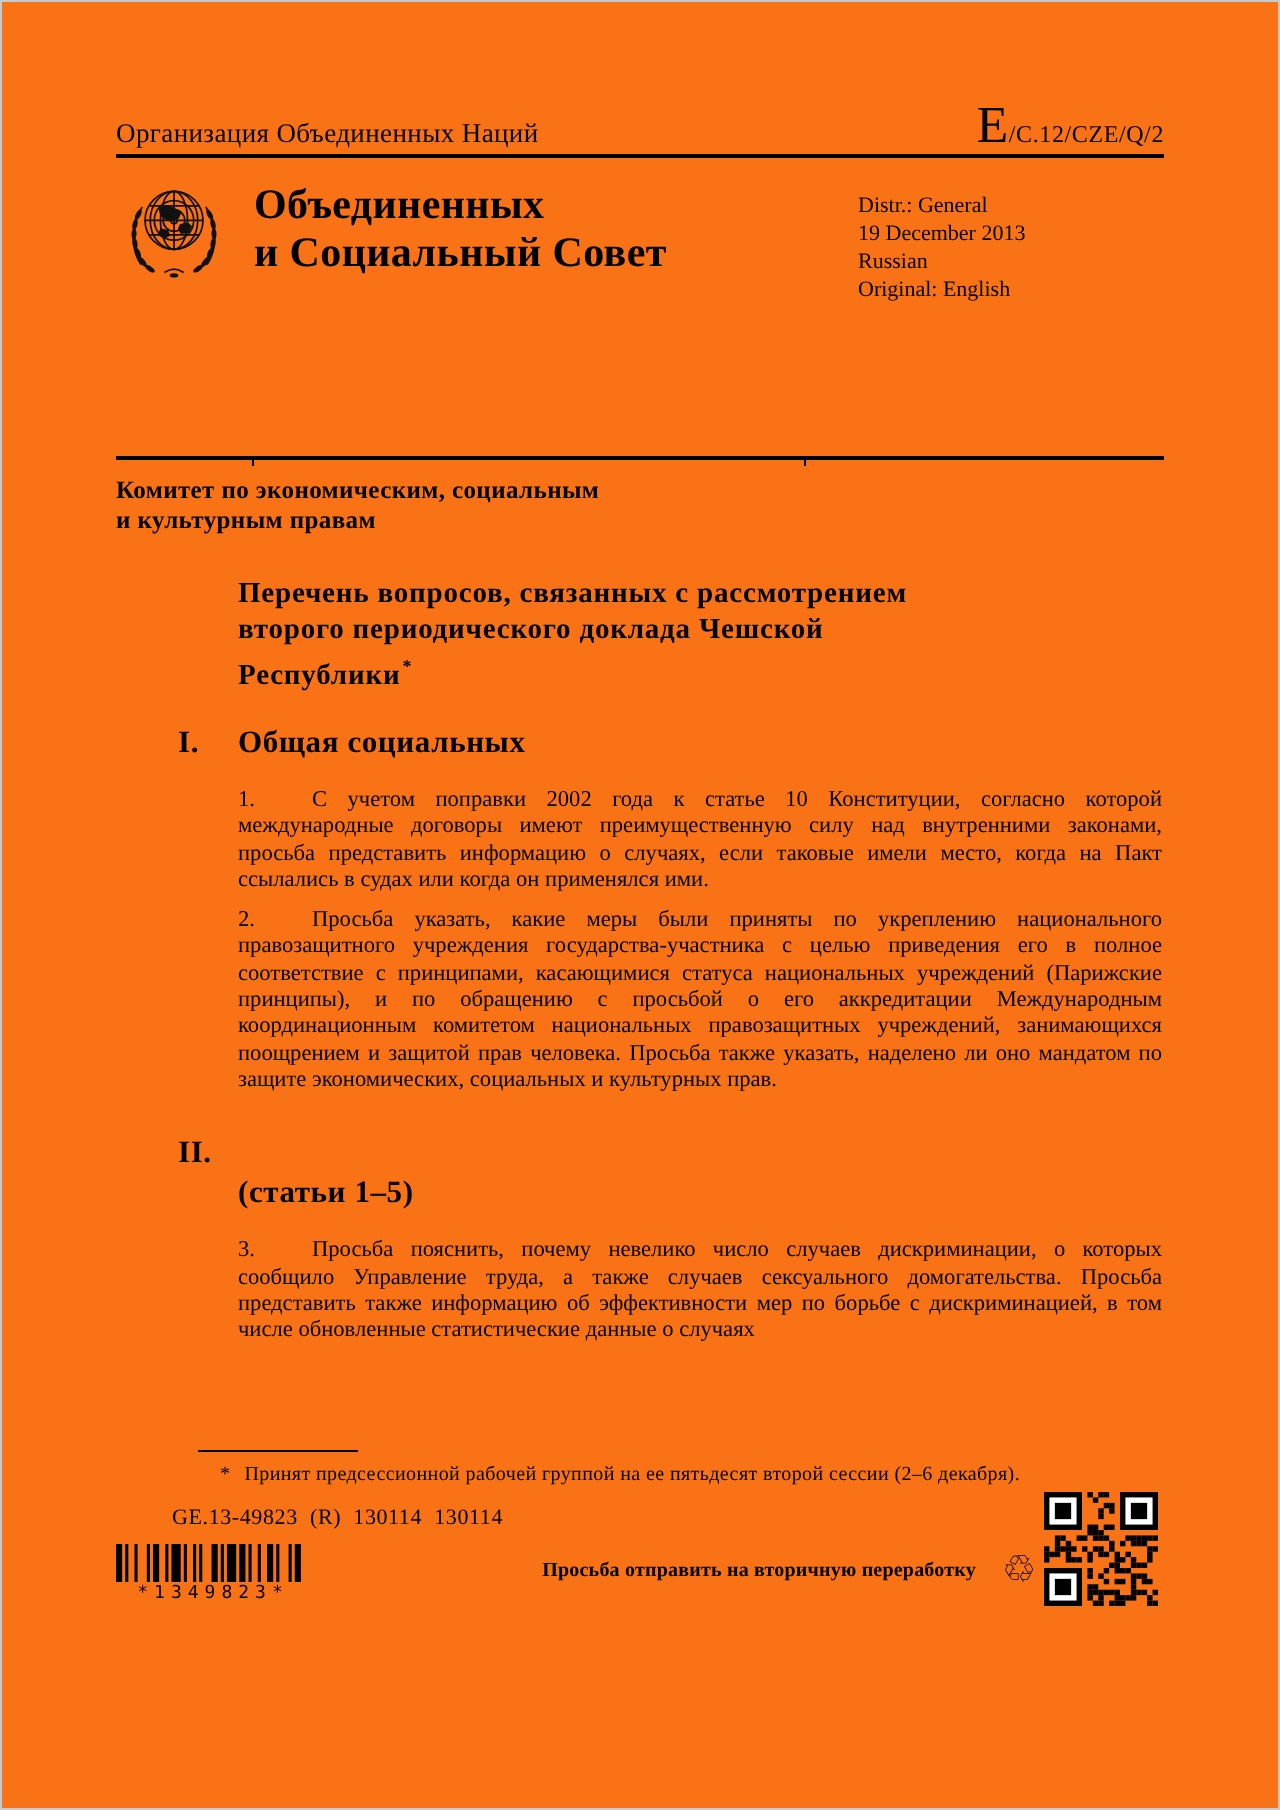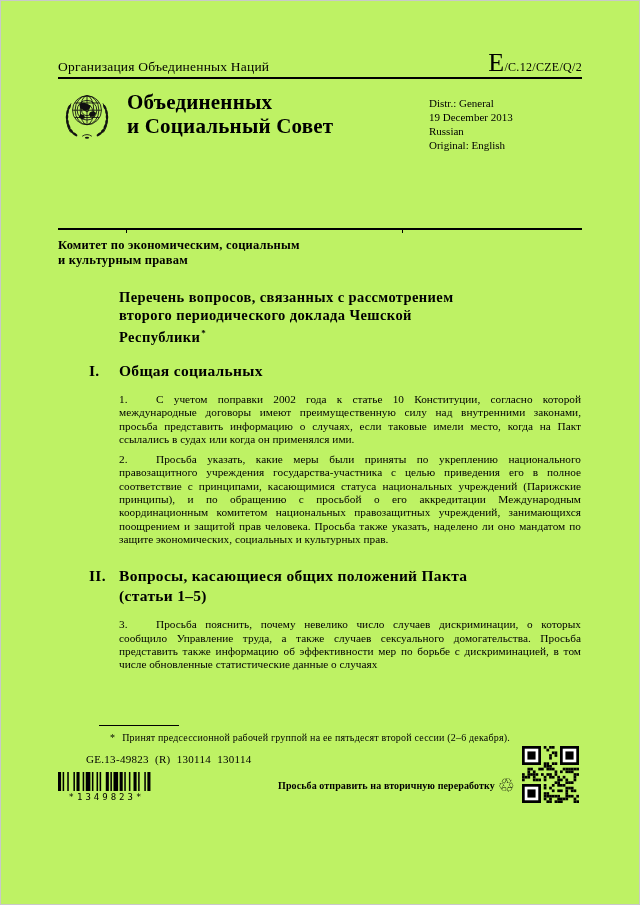--- a/index.html
+++ b/index.html
@@ -4,21 +4,21 @@
 <style>
   * { margin:0; padding:0; box-sizing:border-box; }
   html,body { background:#ffffff; }
   body {
     width:640px; height:905px;
     font-family:"Liberation Serif","DejaVu Serif",serif;
     color:#000;
   }
   .page {
     position:relative; width:640px; height:905px;
-    background:#bef264; border:1px solid #c9c9c9; overflow:hidden;
+    background:#f97316; border:1px solid #c9c9c9; overflow:hidden;
   }
 
   
   .toprow {
     display:flex; justify-content:space-between; align-items:baseline;
     margin:0 57px; padding-top:52px; padding-bottom:2px;
     border-bottom:2px solid #000;
   }
   .orgname { font-size:13.5px; letter-spacing:0.2px; }
   .docsym { font-size:12px; white-space:nowrap; letter-spacing:0.3px; }
@@ -74,21 +74,21 @@
 
   .barcode { position:absolute; left:57px; top:771px; width:94px; text-align:center; }
   .barcode svg { display:block; width:94px; height:19px; fill:#000; }
   .bartext {
     margin-top:1px; font-family:"DejaVu Sans Mono",monospace;
     font-size:9px; letter-spacing:3px; text-indent:3px; white-space:nowrap;
   }
 
   .recycle {
     position:absolute; top:772px; left:277px; width:240px; height:24px;
-    display:flex; align-items:center; justify-content:flex-start; gap:3px;
+    display:flex; align-items:center; justify-content:flex-end; gap:13px;
   }
   .recycle .rtext { font-weight:bold; font-size:10px; letter-spacing:0.1px; white-space:nowrap; }
   .recycle .ricon { font-family:"DejaVu Sans",sans-serif; font-size:19px; line-height:22px; }
 
   .qr { position:absolute; left:521px; top:745px; width:57px; height:57px; }
   .qr svg { display:block; width:57px; height:57px; fill:#000; }
 </style>
 </head>
 <body>
 
@@ -175,21 +175,21 @@
     <span class="sectitle">Общая социальных</span>
   </div>
 
   <p class="para first"><span class="pnum">1.</span><span>С учетом поправки 2002 года к статье 10 Конституции, согласно которой международные договоры имеют преимущественную силу над внутренними законами, просьба представить информацию о случаях, если таковые имели место, когда на Пакт ссылались в судах или когда он применялся ими.</span></p>
 
   <p class="para"><span class="pnum">2.</span><span>Просьба указать, какие меры были приняты по укреплению национального правозащитного учреждения государства-участника с целью приведения его в полное соответствие с принципами, касающимися статуса национальных учреждений (Парижские принципы), и по обращению с просьбой о его аккредитации Международным координационным комитетом национальных правозащитных учреждений, занимающихся поощрением и защитой прав человека. Просьба также указать, наделено ли оно мандатом по защите экономических, социальных и культурных прав.</span></p>
 
   <div class="section sec2">
     <span class="secnum">II.</span>
     <span class="sectitle">
-      <span>Вопросы, касающиеся общих положений Пакта</span><br>
+      <br>
       <span>(статьи 1–5)</span>
     </span>
   </div>
 
 
   <p class="para p3"><span class="pnum">3.</span><span>Просьба пояснить, почему невелико число случаев дискриминации, о которых сообщило Управление труда, а также случаев сексуального домогательства. Просьба представить также информацию об эффективности мер по борьбе с дискриминацией, в том числе обновленные статистические данные о случаях</span></p>
 
   <div class="fnrule"></div>
   <div class="footnote">
     <span class="fmark">*</span><span>Принят предсессионной рабочей группой на ее пятьдесят второй сессии (2–6 декабря).</span>

